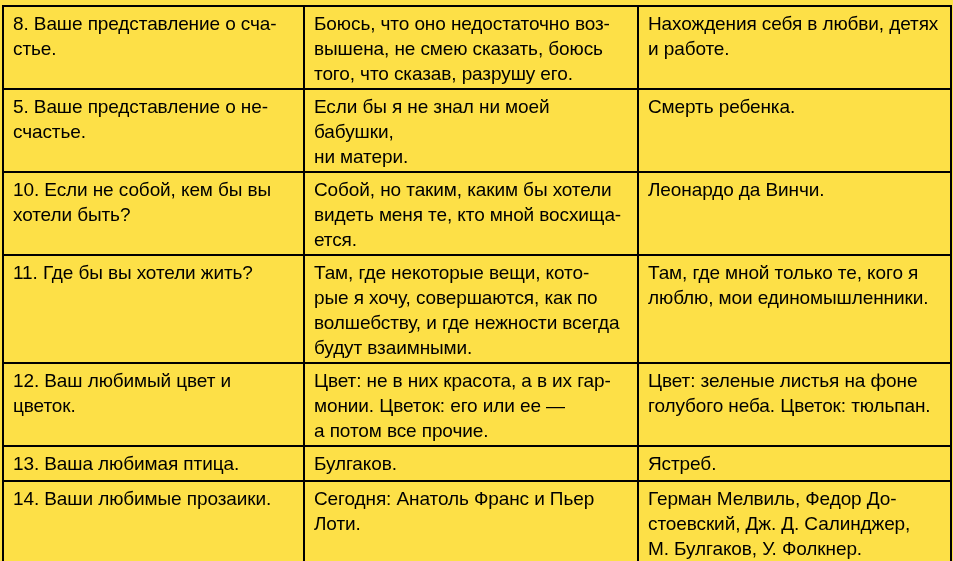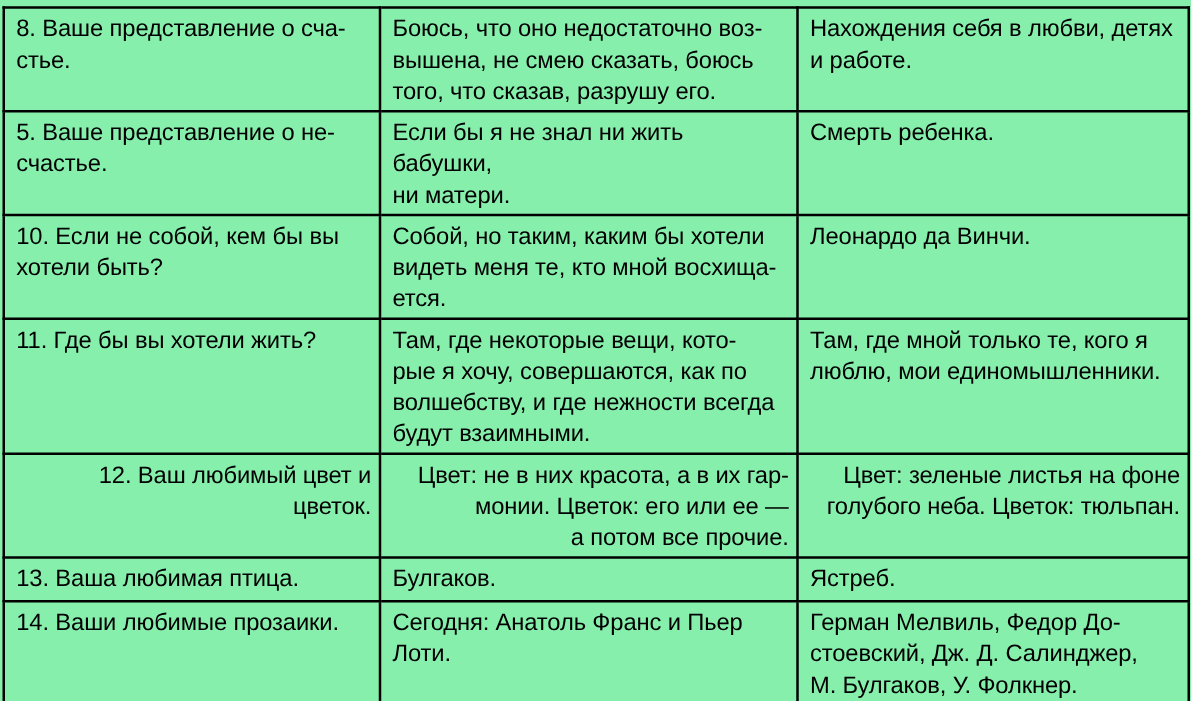--- a/index.html
+++ b/index.html
@@ -7,21 +7,21 @@
     padding: 0;
     background: #ffffff;
     width: 953px;
     height: 561px;
     overflow: hidden;
   }
   .page {
     position: relative;
     width: 953px;
     height: 561px;
-    background: #86efac;
+    background: #fde047;
     font-family: "Liberation Sans", sans-serif;
     color: #000000;
   }
   table.qtable {
     position: absolute;
     left: 2px;
     top: 5px;
     border-collapse: collapse;
     table-layout: fixed;
     width: 948px;
@@ -36,21 +36,21 @@
     letter-spacing: -0.1px;
     overflow: hidden;
   }
   col.c1 { width: 301px; }
   col.c2 { width: 334px; }
   col.c3 { width: 313px; }
   tr.r8  td { height: 68px; }
   tr.r9  td { height: 45px; }
   tr.r10 td { height: 72px; margin-left: 32px; }
   tr.r11 td { height: 89px; margin-top: 32px; }
-  tr.r12 td { height: 70px; text-align: right; }
+  tr.r12 td { height: 70px; }
   tr.r13 td { height: 27px; margin-top: 24px; }
   tr.r14 td { height: 70px; }
 </style>
 </head>
 <body>
 
 <div class="page">
   <table class="qtable">
     <colgroup>
       <col class="c1">
@@ -63,21 +63,21 @@
 стье.</td>
         <td>Боюсь, что оно недостаточно воз-
 вышена, не смею сказать, боюсь
 того, что сказав, разрушу его.</td>
         <td>Нахождения себя в любви, детях
 и работе.</td>
       </tr>
       <tr class="r9">
         <td>5. Ваше представление о не-
 счастье.</td>
-        <td>Если бы я не знал ни жить бабушки,
+        <td>Если бы я не знал ни моей бабушки,
 ни матери.</td>
         <td>Смерть ребенка.</td>
       </tr>
       <tr class="r10">
         <td>10. Если не собой, кем бы вы
 хотели быть?</td>
         <td>Собой, но таким, каким бы хотели
 видеть меня те, кто мной восхища-
 ется.</td>
         <td>Леонардо да Винчи.</td>

